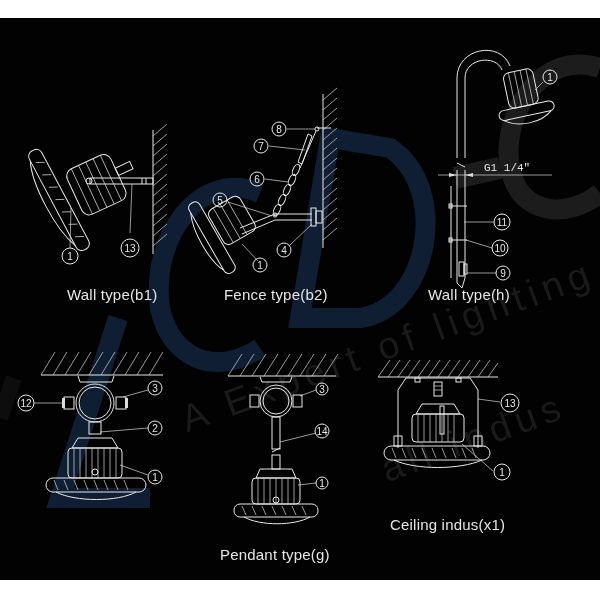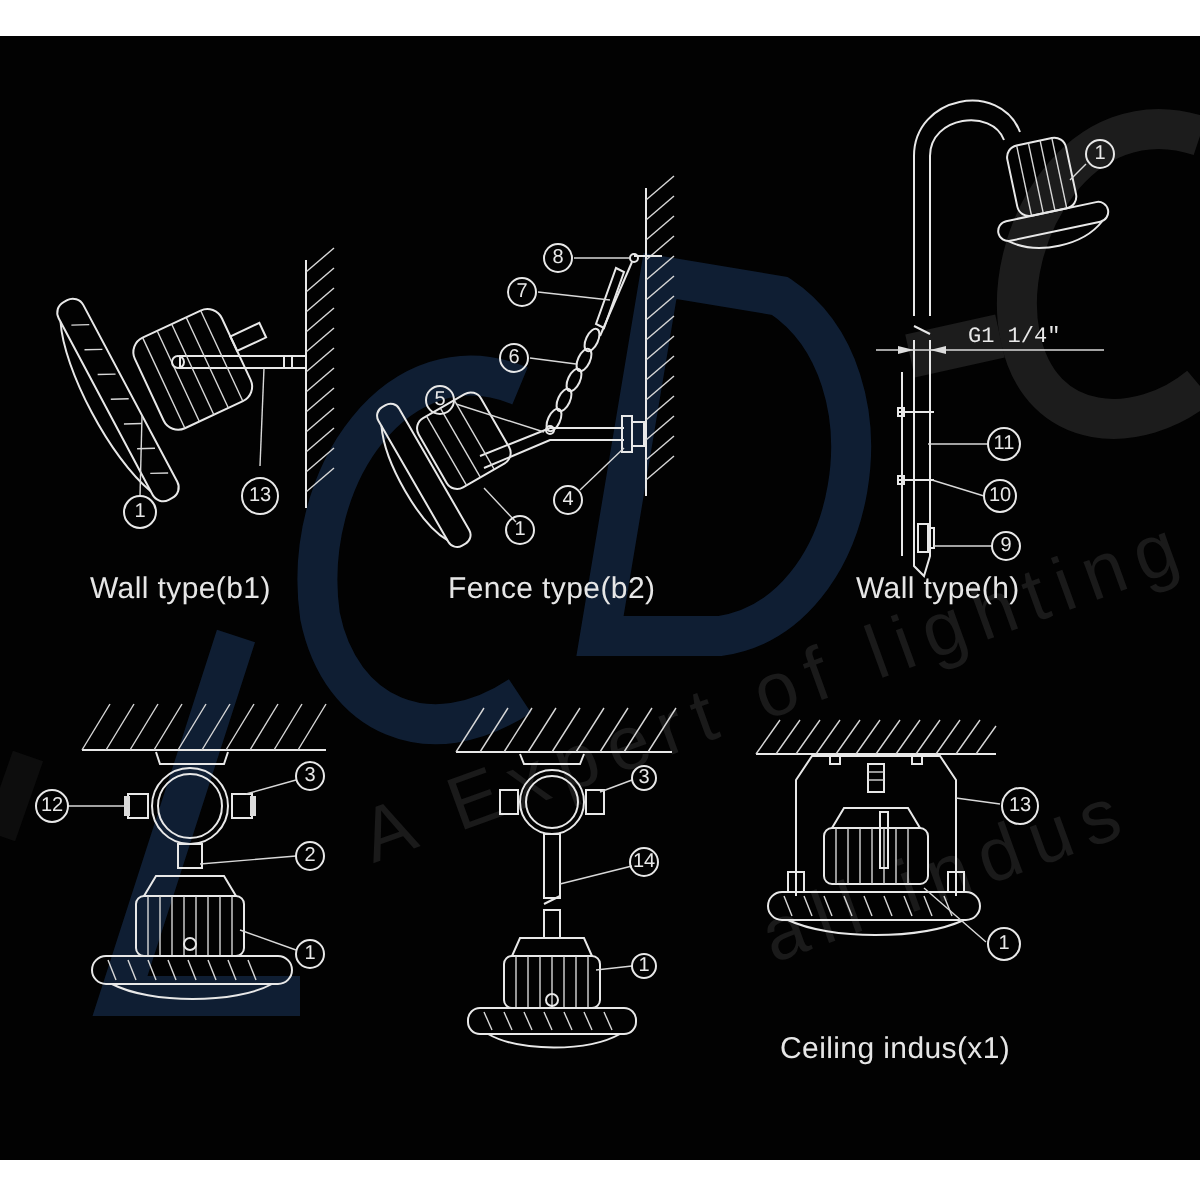--- a/index.html
+++ b/index.html
@@ -89,21 +89,21 @@
       <line class="lt" x1="132" y1="166" x2="130" y2="215"></line>
       <g>
         <circle class="l" cx="70" cy="238" r="8"></circle>
           <text class="num" x="70" y="238">1</text>
       </g>
       <g>
         <circle class="l" cx="130" cy="230" r="9"></circle>
           <text class="num" x="130" y="230">13</text>
       </g>
     </svg>
-    <div class="caption" style="left:45px; top:268px;">Wall type(b1)</div>
+    <div class="caption" style="left:67px; top:268px;">Wall type(b1)</div>
   </div>
 
   <div class="panel" style="left:180px; top:0; width:200px; height:300px;">
     <svg width="200" height="300" viewBox="0 0 200 300">
       <line class="l" x1="143" y1="76" x2="143" y2="230"></line>
       <g class="lt">
         <line x1="143" y1="82" x2="157" y2="70"></line>
           <line x1="143" y1="92" x2="157" y2="80"></line>
         <line x1="143" y1="102" x2="157" y2="90"></line>
           <line x1="143" y1="112" x2="157" y2="100"></line>
@@ -366,20 +366,21 @@
         </g>
       <g>
           <circle class="l" cx="122" cy="101" r="7"></circle>
           <text class="num" x="122" y="101">14</text>
         </g>
       <g>
           <circle class="l" cx="122" cy="153" r="6"></circle>
           <text class="num" x="122" y="153">1</text>
         </g>
     </svg>
+    <div class="caption" style="left:20px; top:216px;">Pendant type(g)</div>
   </div>
 
   <div class="panel" style="left:370px; top:312px; width:230px; height:250px;">
     <svg width="230" height="250" viewBox="0 0 230 250">
       <line class="l" x1="8" y1="47" x2="128" y2="47"></line>
       <g class="lt">
         <line x1="8" y1="47" x2="20" y2="30"></line>
           <line x1="18" y1="47" x2="30" y2="30"></line>
         <line x1="28" y1="47" x2="40" y2="30"></line>
           <line x1="38" y1="47" x2="50" y2="30"></line>

